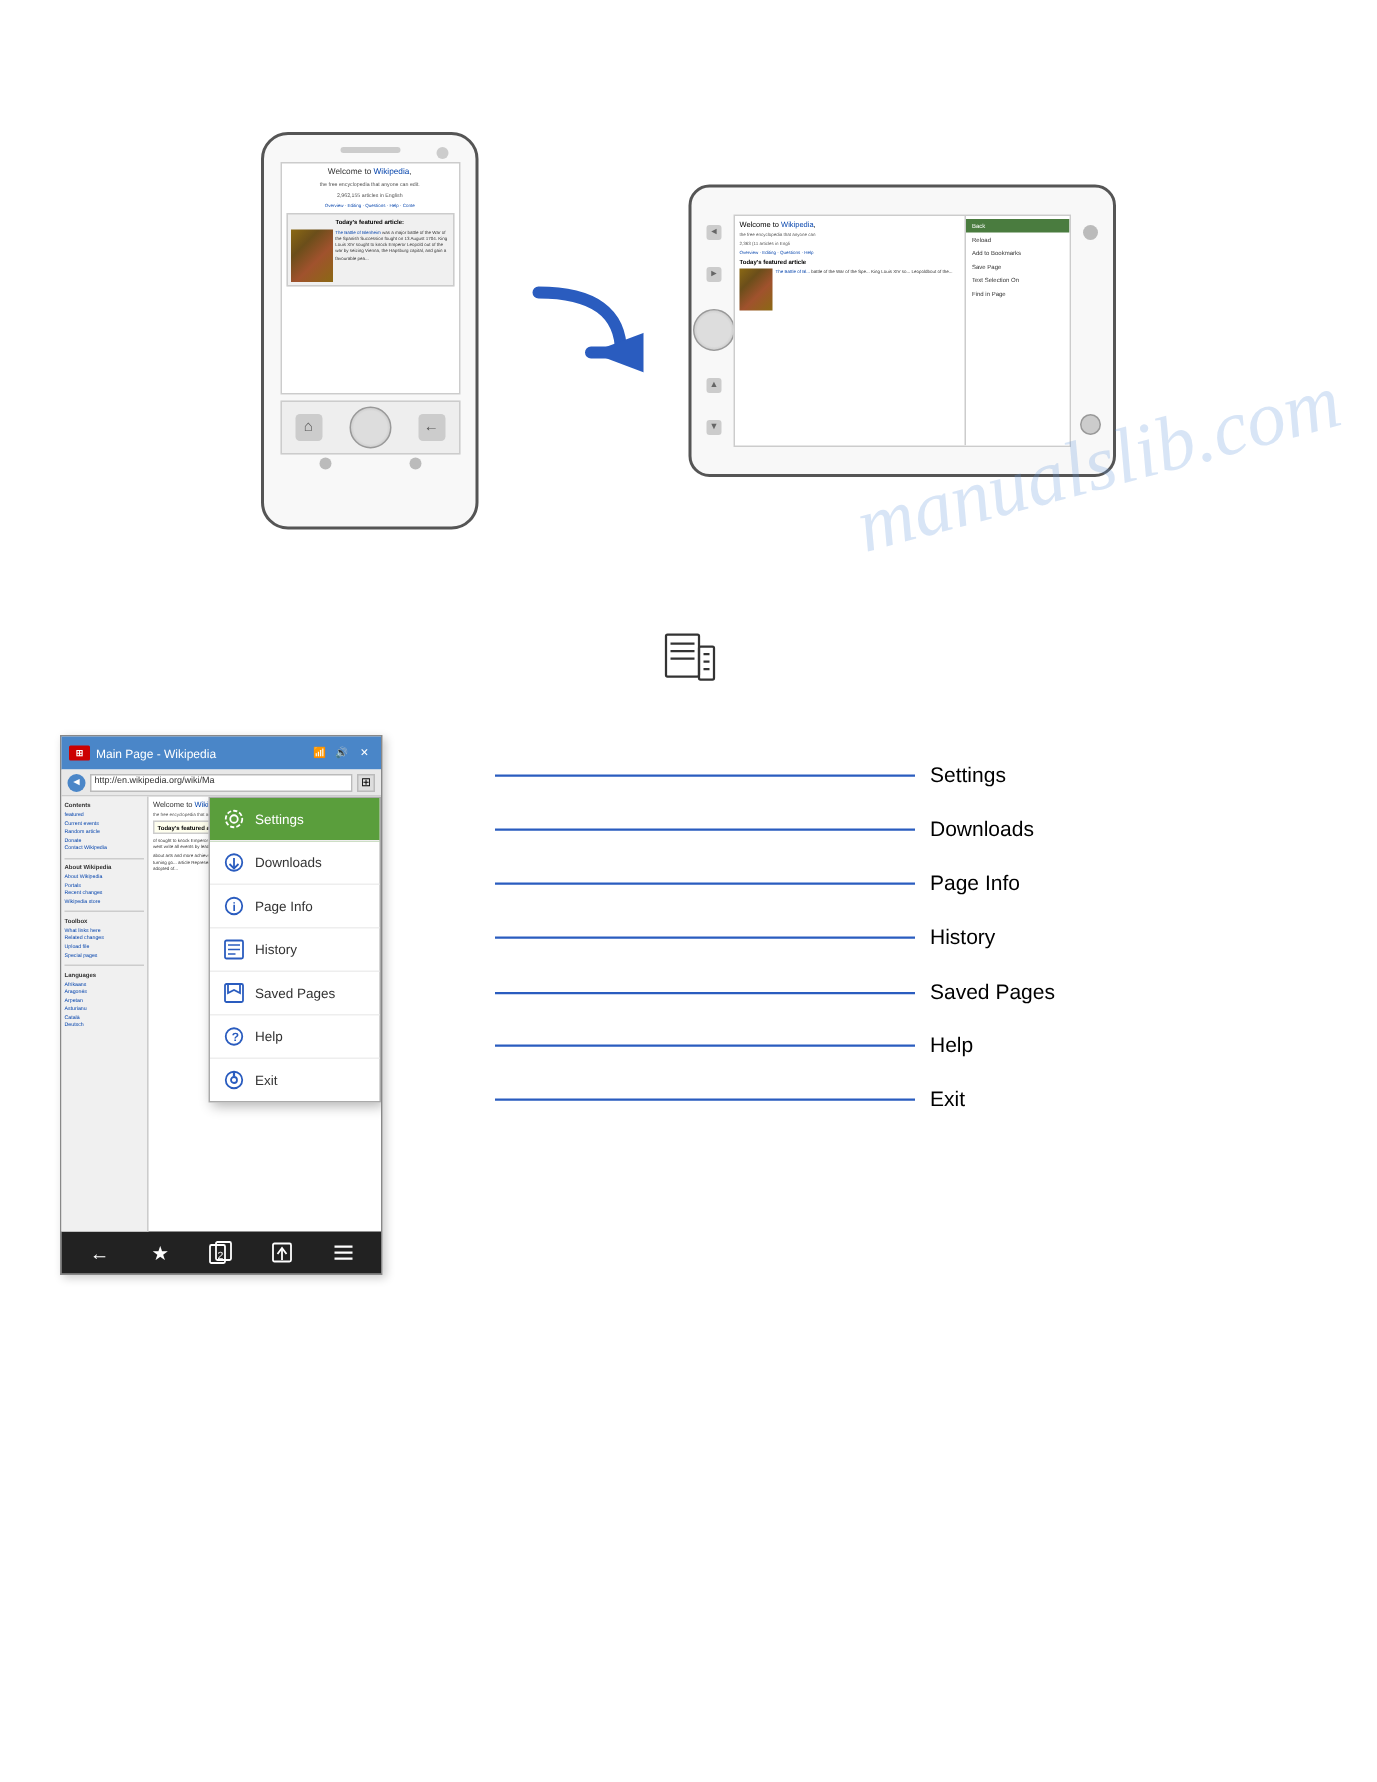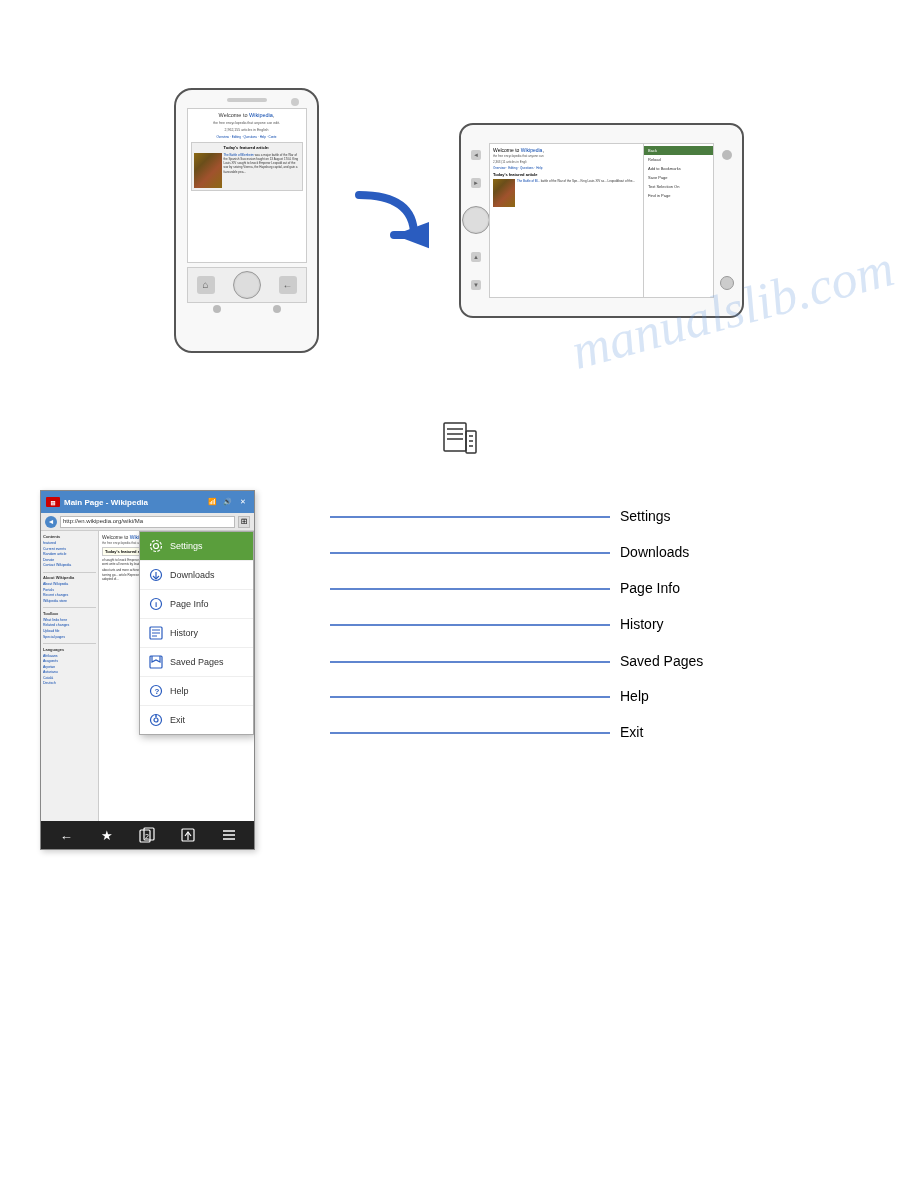--- a/index.html
+++ b/index.html
@@ -343,21 +343,20 @@
       font-size: 6px;
       color: white;
       font-weight: bold;
       border-radius: 1px;
     }
     .browser-titlebar .title-text {
       font-size: 8px;
       color: white;
       flex: 1;
       margin-left: 4px;
-      font-weight: bold;
     }
     .browser-titlebar .title-icons {
       display: flex;
       gap: 3px;
     }
     .title-icon-btn {
       width: 12px;
       height: 12px;
       font-size: 7px;
       color: white;

